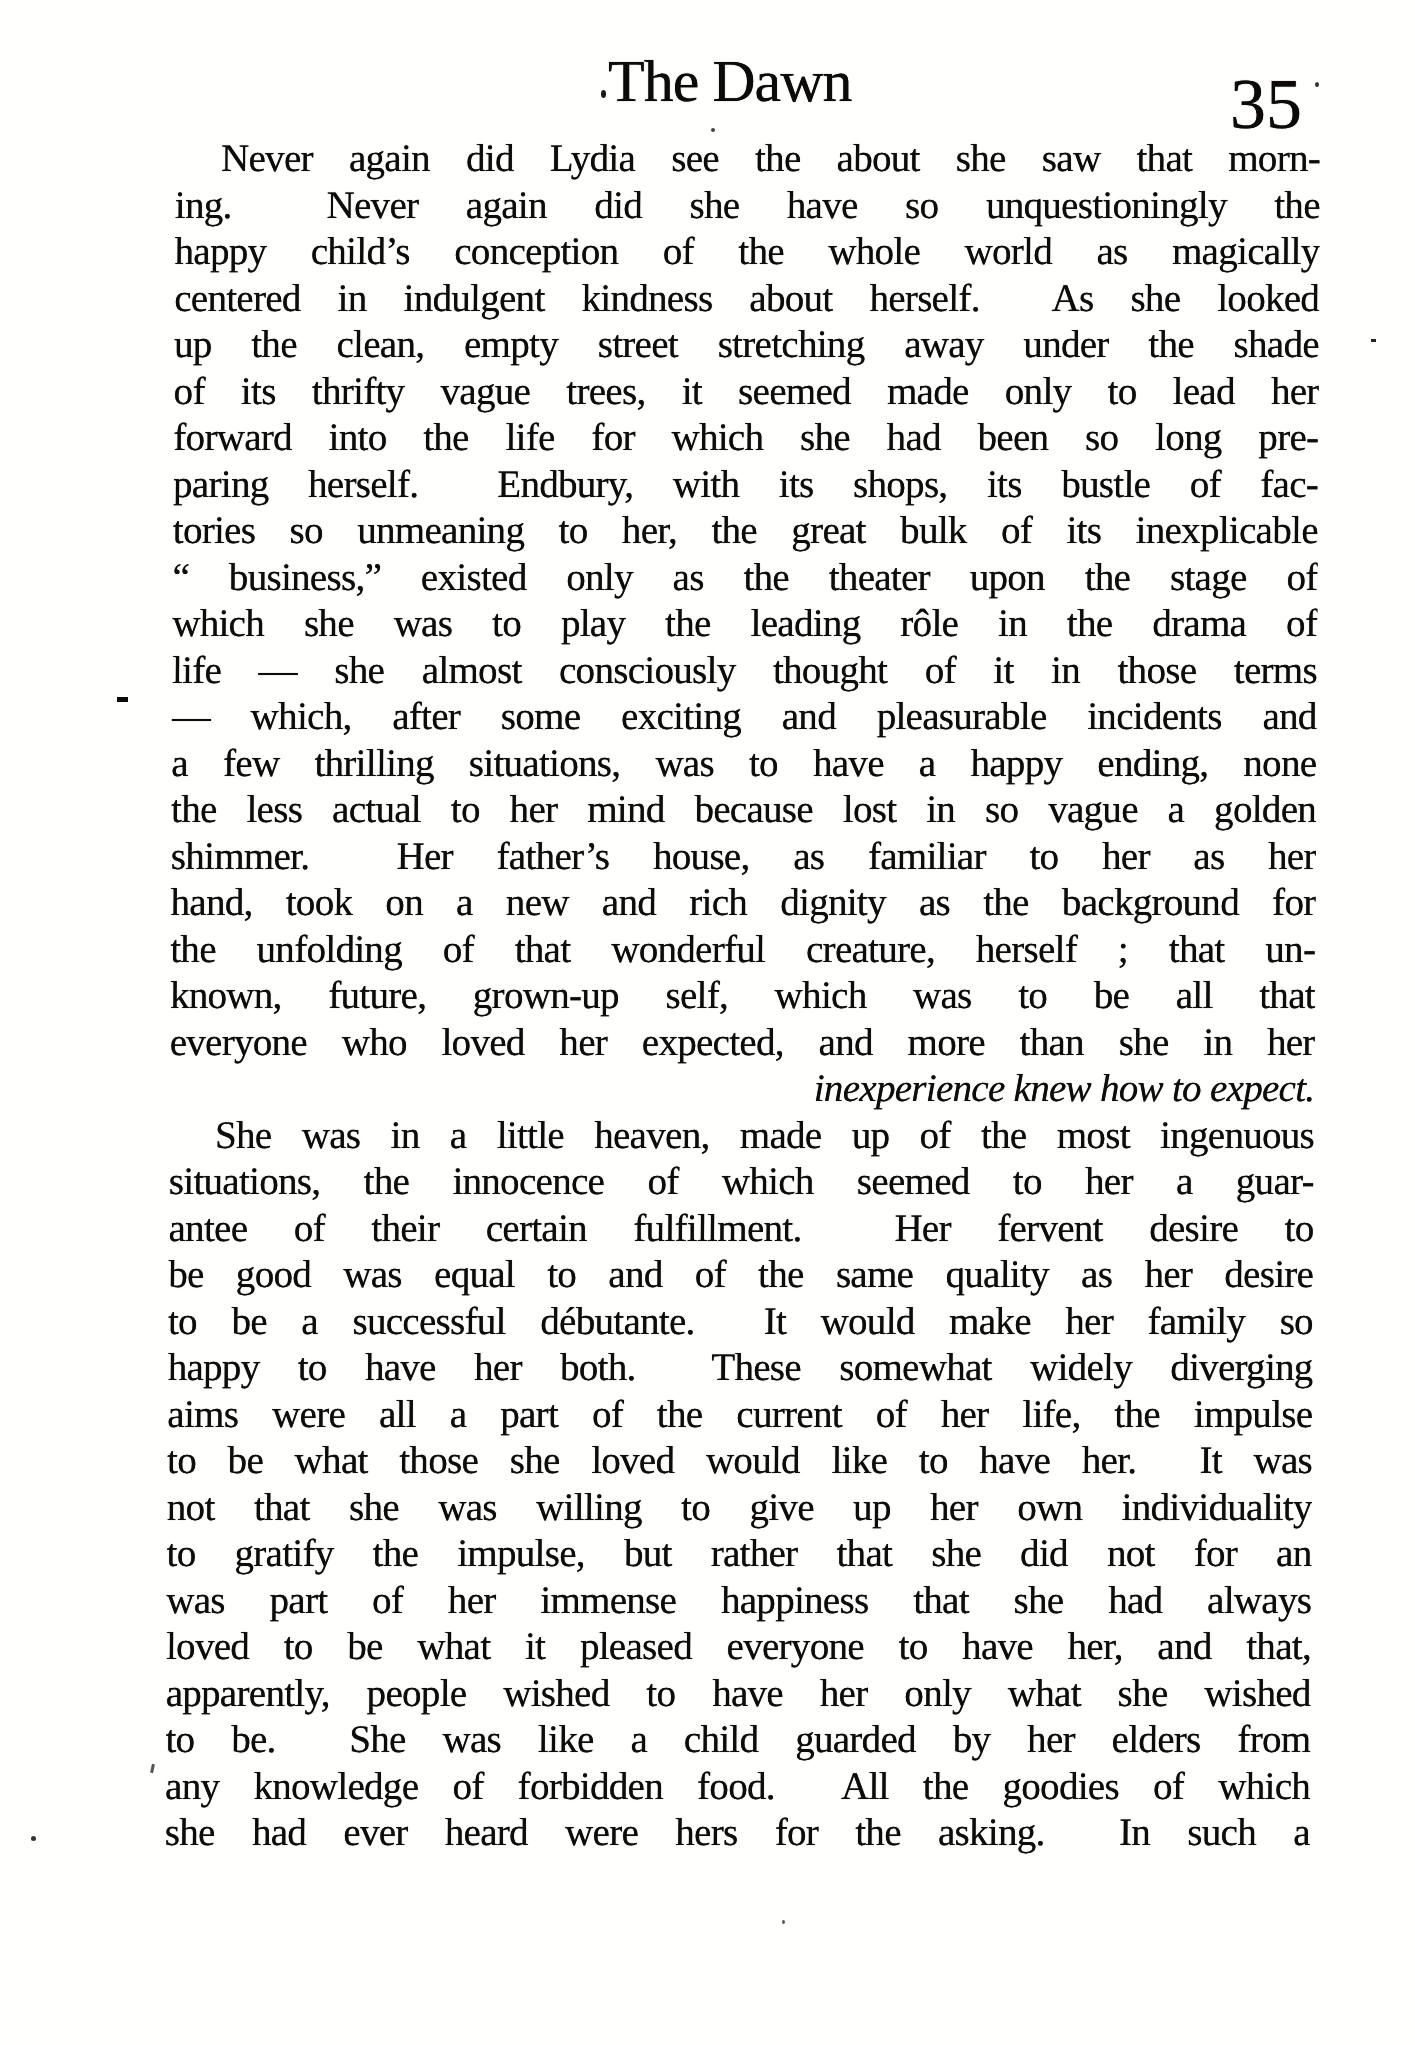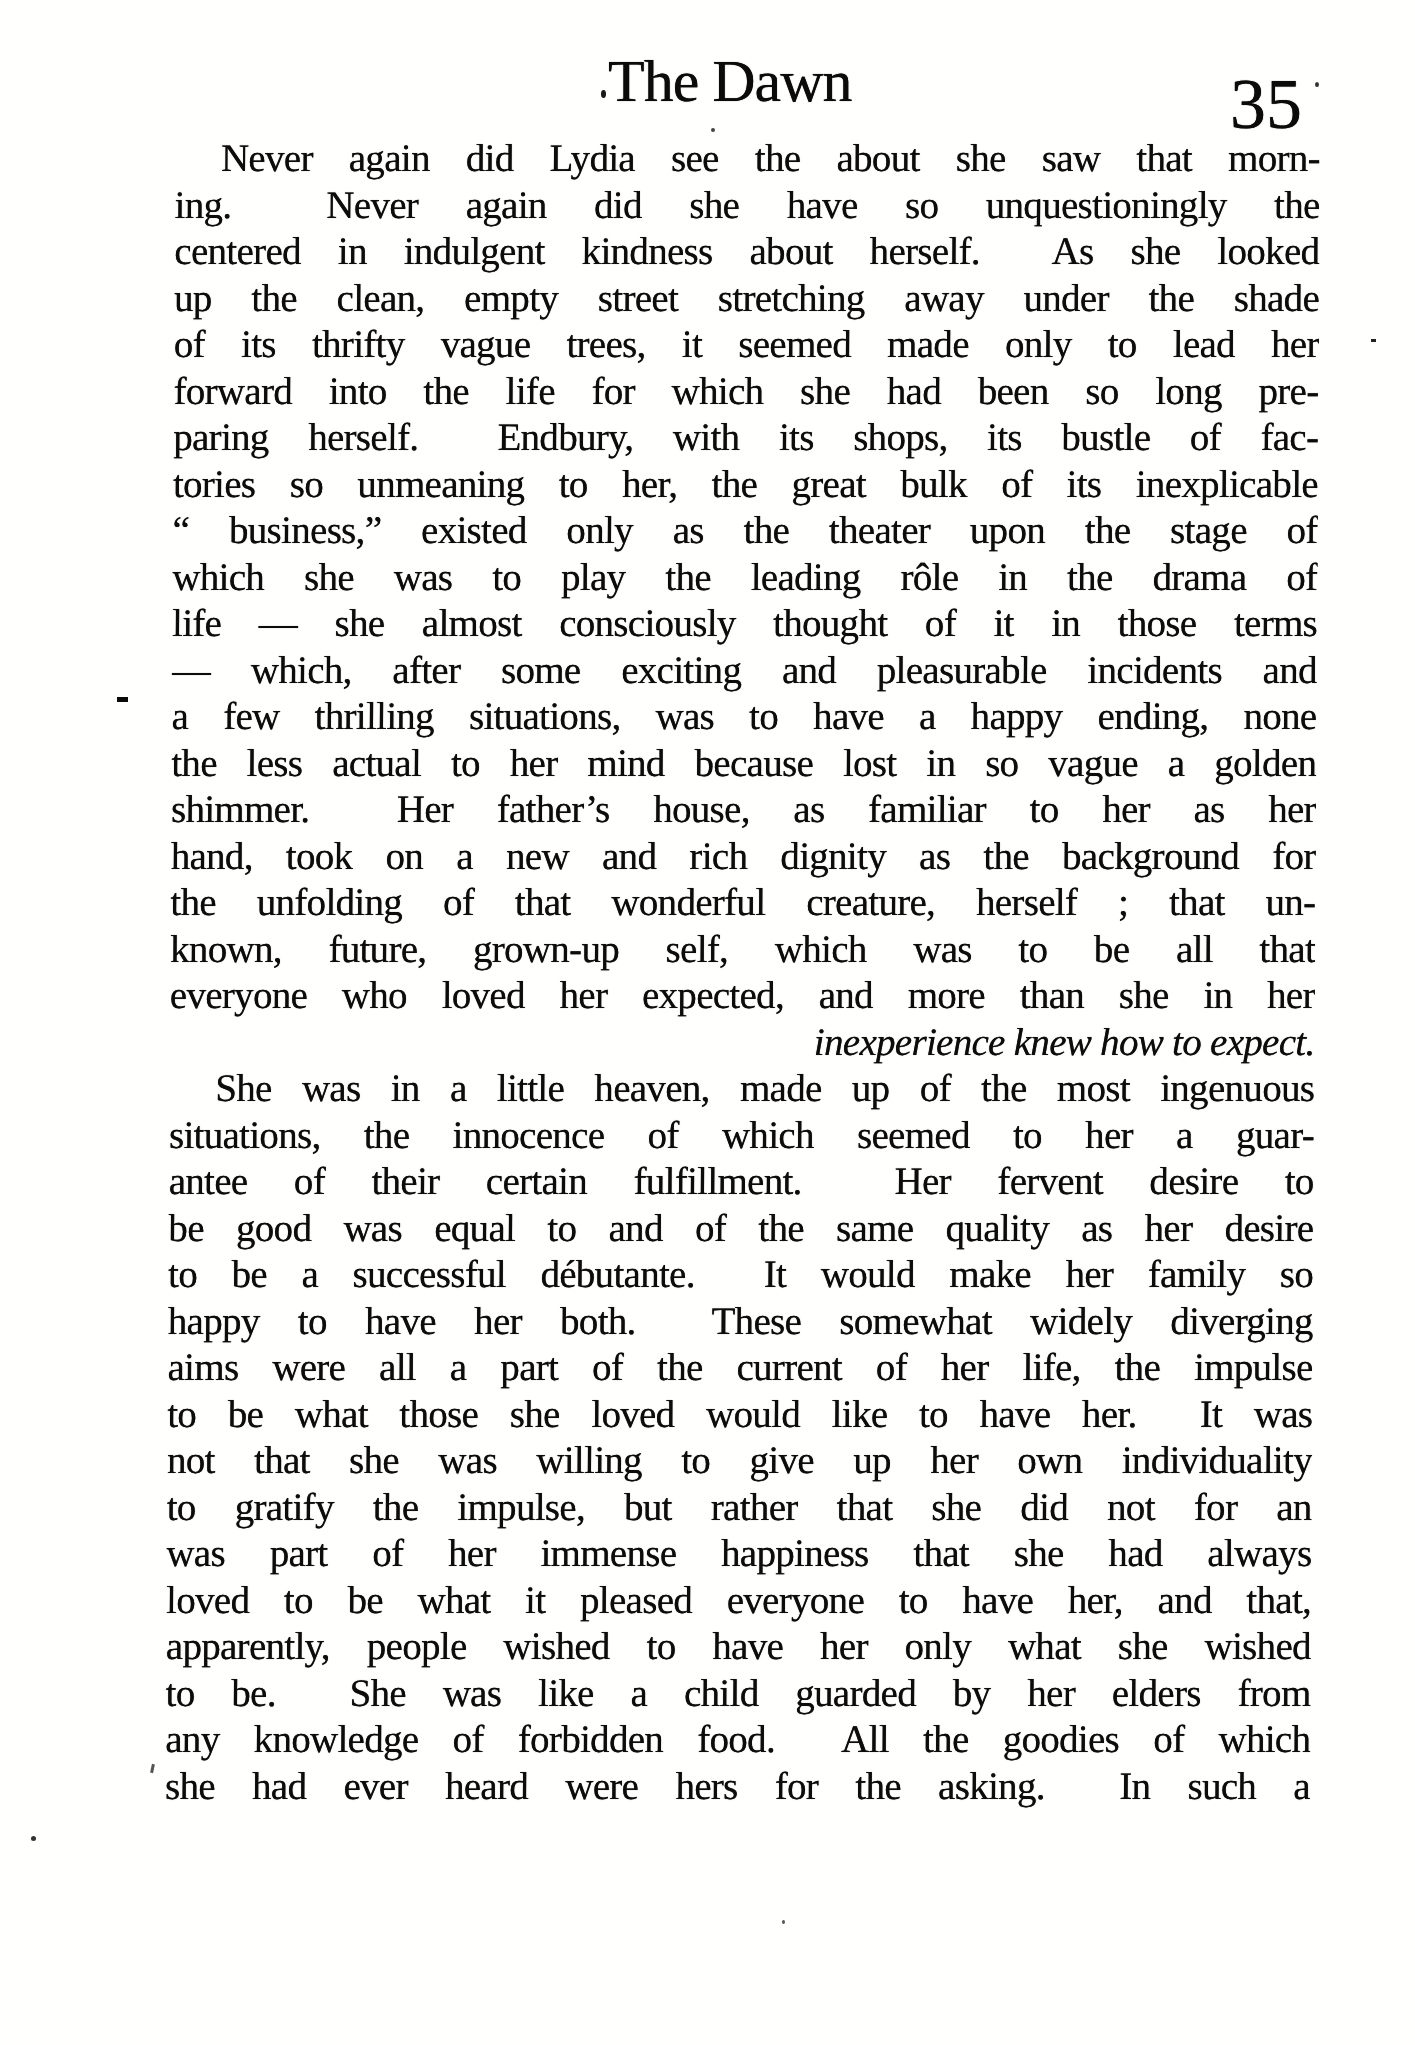--- a/index.html
+++ b/index.html
@@ -79,20 +79,21 @@
 <div class="page">
 
   <div class="running-head">
     <span class="chapter-title">The Dawn</span>
     <span class="page-number">35</span>
   </div>
 
   <div class="text-block" id="textBlock">
       <div class="line indent">Never again did Lydia see the about she saw that morn-</div>
       <div class="line">ing.&nbsp; Never again did she have so unquestioningly the</div>
+      <div class="line">happy child’s conception of the whole world as magically</div>
       <div class="line">centered in indulgent kindness about herself.&nbsp; As she looked</div>
       <div class="line">up the clean, empty street stretching away under the shade</div>
       <div class="line">of its thrifty vague trees, it seemed made only to lead her</div>
       <div class="line">forward into the life for which she had been so long pre-</div>
       <div class="line">paring herself.&nbsp; Endbury, with its shops, its bustle of fac-</div>
       <div class="line">tories so unmeaning to her, the great bulk of its inexplicable</div>
       <div class="line">“ business,” existed only as the theater upon the stage of</div>
       <div class="line">which she was to play the leading rôle in the drama of</div>
       <div class="line">life — she almost consciously thought of it in those terms</div>
       <div class="line">— which, after some exciting and pleasurable incidents and</div>

